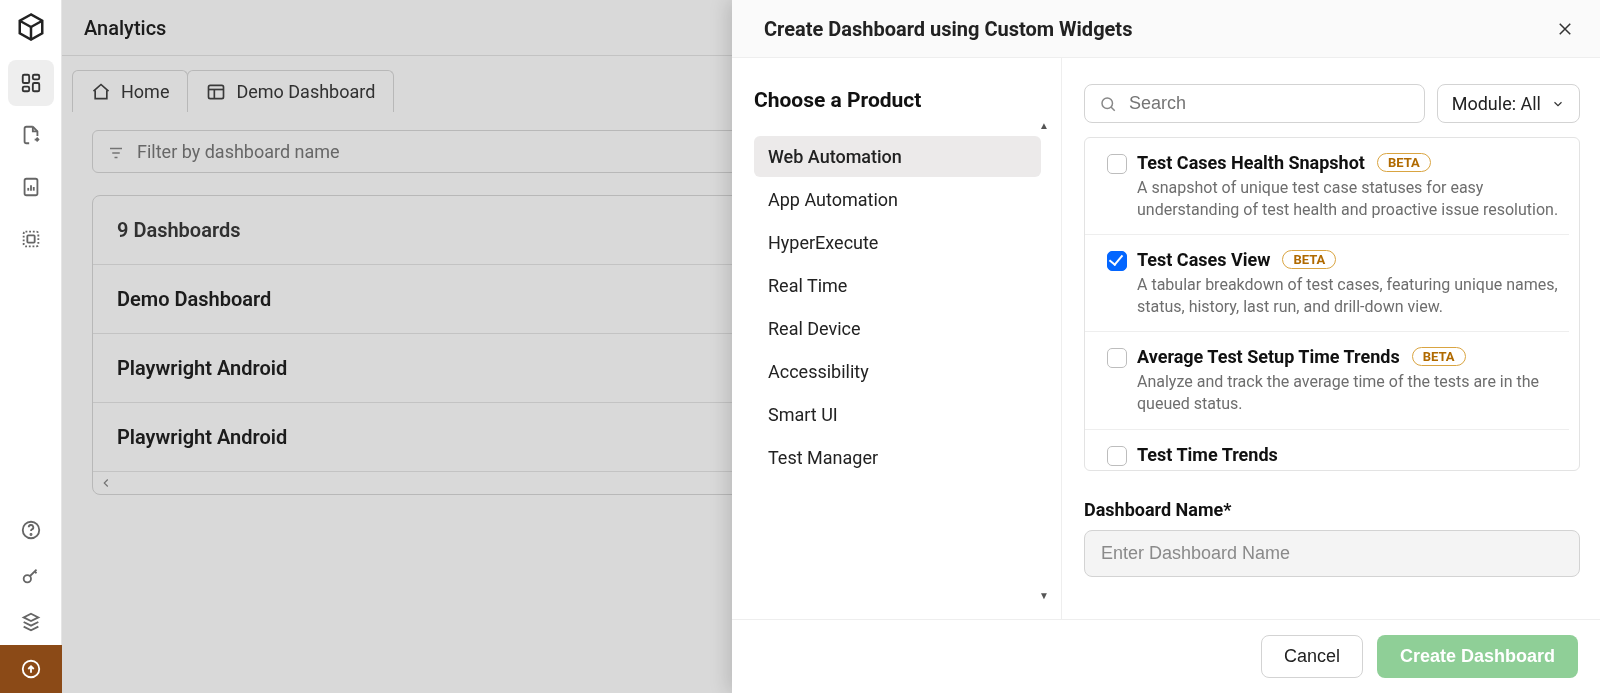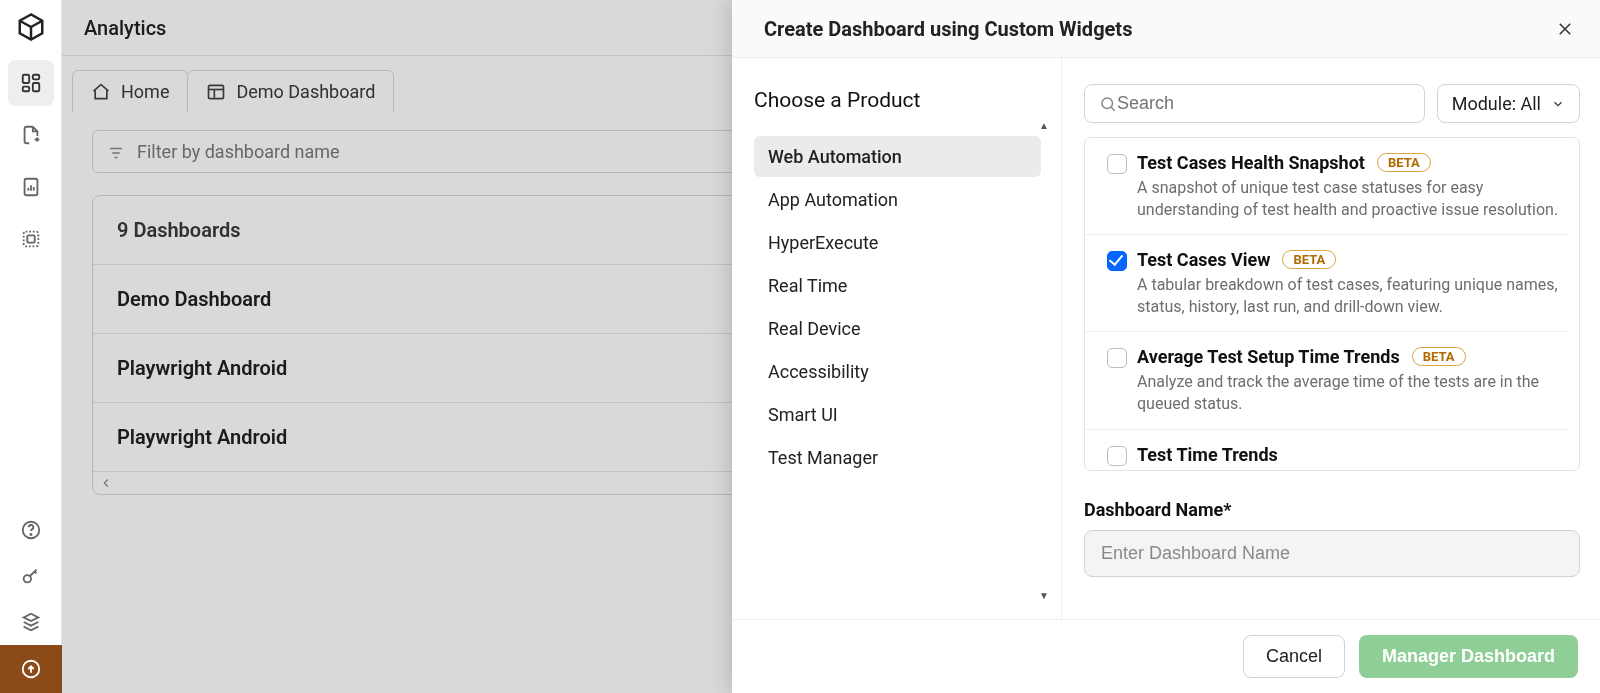--- a/index.html
+++ b/index.html
@@ -32,31 +32,31 @@
   .backdrop { position:absolute; inset:0; background:rgba(0,0,0,0.15); }
 
   
   .modal { position:absolute; top:0; right:0; bottom:0; width:868px; background:#fff; box-shadow:-4px 0 18px rgba(0,0,0,0.15); display:flex; flex-direction:column; }
   .modal-header { height:58px; display:flex; align-items:center; justify-content:space-between; padding:0 26px 0 32px; border-bottom:1px solid #eee; background:#fafafa; }
   .modal-title { font-size:20px; font-weight:700; color:#222; }
   .close-btn { cursor:pointer; color:#444; font-size:18px; }
 
   .modal-body { flex:1; display:flex; overflow:hidden; }
   .left-col { width:330px; border-right:1px solid #eee; padding:30px 20px 20px 22px; background:#fff; position:relative; }
-  .left-col h3 { font-size:21px; font-weight:400; margin-bottom:24px; color:#111; }
+  .left-col h3 { font-size:21px; font-weight:700; margin-bottom:24px; color:#111; }
   .product-list { display:flex; flex-direction:column; gap:2px; position:relative; }
   .product-item { padding:10px 14px; border-radius:6px; font-size:18px; color:#222; cursor:pointer; }
   .product-item.selected { background:#eceaea; font-weight:500; }
   .scroll-up, .scroll-down { position:absolute; right:12px; font-size:10px; color:#555; }
   .scroll-up { top:62px; }
   .scroll-down { bottom:18px; }
 
   .right-col { flex:1; padding:26px 20px 10px 22px; display:flex; flex-direction:column; overflow:hidden; }
   .right-top { display:flex; gap:12px; margin-bottom:14px; }
-  .search-box { flex:1; display:flex; align-items:center; border:1px solid #d3d3d3; border-radius:8px; padding:8px 14px; color:#777; background:#fff; }
+  .search-box { flex:1; display:flex; align-items:center; gap:12px; border:1px solid #d3d3d3; border-radius:8px; padding:8px 14px; color:#777; background:#fff; }
   .search-box input { border:none; outline:none; font-size:18px; flex:1; color:#222; background:transparent; }
   .module-select { display:flex; align-items:center; gap:10px; border:1px solid #d3d3d3; border-radius:8px; padding:8px 14px; font-size:18px; cursor:pointer; }
 
   .widget-list-wrap { position:relative; flex:0 0 auto; border:1px solid #e3e3e3; border-radius:6px; overflow:hidden; }
   .widget-list { height:332px; overflow-y:auto; padding-right:10px; }
   .widget-list::-webkit-scrollbar { width:10px; }
   .widget-list::-webkit-scrollbar-thumb { background:#8f8f8f; border-radius:0; }
   .widget-list::-webkit-scrollbar-track { background:transparent; }
 
   .widget-row { display:flex; gap:10px; padding:14px 10px 14px 22px; border-bottom:1px solid #eee; }
@@ -305,17 +305,17 @@
 
           <div class="dash-name-sec">
             <label>Dashboard Name*</label>
             <input class="dash-name-input" type="text" placeholder="Enter Dashboard Name" style="">
           </div>
         </div>
       </div>
 
       <div class="modal-footer">
         <button class="btn secondary">Cancel</button>
-        <button class="btn primary">Manager Dashboard</button>
+        <button class="btn primary">Create Dashboard</button>
       </div>
     </div>
   </div>
 </div>
 
 </body></html>

